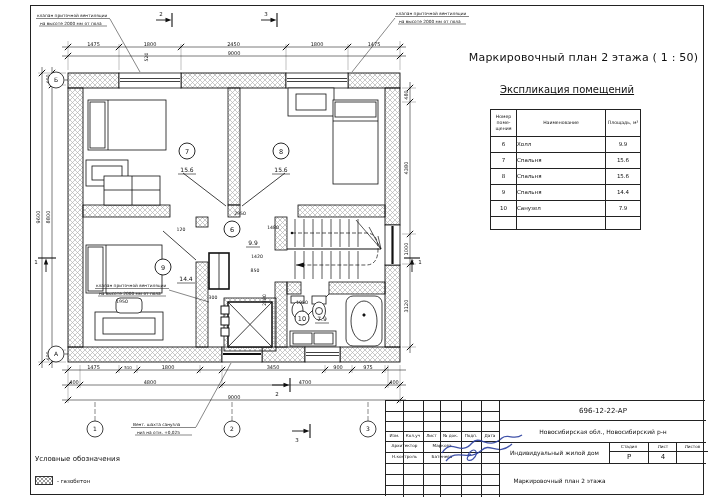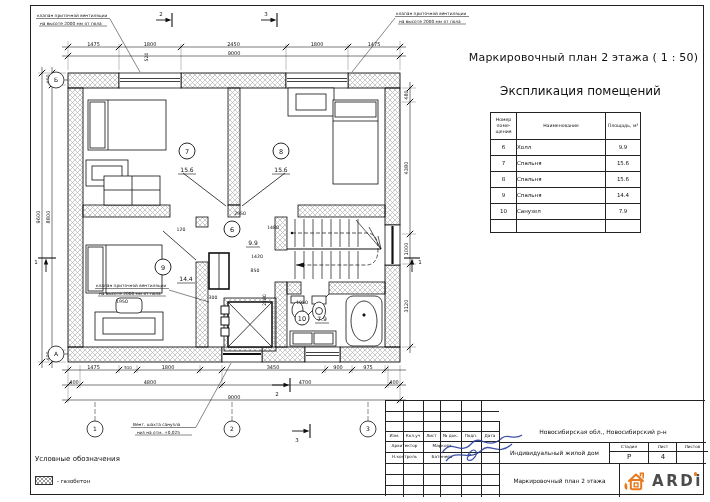--- a/index.html
+++ b/index.html
@@ -5,21 +5,21 @@
   html,body{margin:0;padding:0;}
   body{width:710px;height:502px;position:relative;background:#fff;overflow:hidden;
        font-family:"DejaVu Sans","Liberation Sans",sans-serif;color:#111;}
   .frame{position:absolute;left:30px;top:5px;width:674px;height:490px;
          border:1.4px solid #222;box-sizing:border-box;}
   .plan-svg{position:absolute;left:0;top:0;}
   .sheet-title{position:absolute;left:466px;top:51px;width:235px;font-size:11px;
                letter-spacing:.2px;white-space:nowrap;text-align:center;}
   
   .sched{position:absolute;left:490px;top:84px;}
-  .sched .t{font-size:12px;margin:0 0 14px 10px;}
+  .sched .t{font-size:10px;margin:0 0 14px 10px;text-decoration:underline;}
   table.sch{border-collapse:collapse;}
   table.sch td,table.sch th{border:0.9px solid #222;padding:0;font-weight:normal;
       font-size:5.5px;line-height:1.25;vertical-align:middle;}
   th.c1,td.c1{width:25px;text-align:center;}
   th.c2,td.c2{width:88px;text-align:left;}
   td.c2{padding-left:4px;}
   th.c3,td.c3{width:34px;text-align:center;}
   tr.hdr th{height:26px;font-size:4.6px;}
   tr.row td{height:15px;}
   tr.emp td{height:12px;}
@@ -463,37 +463,25 @@
     <div class="tcell" style="left:0;top:40px;width:37px;height:11px">Архитектор</div>
     <div class="tcell" style="left:37px;top:40px;width:38px;height:11px">Маркова</div>
     <div class="tcell" style="left:0;top:51px;width:37px;height:11px">Н.контроль</div>
     <div class="tcell" style="left:37px;top:51px;width:38px;height:11px">Батенева</div>
     <svg class="sig-svg" width="88" height="40">
       <path d="M4,26 C14,10 22,30 34,16 C42,7 50,24 64,11 C70,6 76,14 84,8" fill="none" stroke="#2b3f9e" stroke-width="1.3" opacity="0.9"></path>
       <path d="M8,34 C20,20 30,36 44,23 C52,15 60,30 74,17" fill="none" stroke="#2b3f9e" stroke-width="1.3" opacity="0.9"></path>
       <path d="M30,28 c5,-10 13,-3 5,4 c-5,4 -9,-1 -2,-5" fill="none" stroke="#2b3f9e" stroke-width="1.2" opacity="0.9"></path>
     </svg>
   </div>
+  <div class="abs rt bb cen" style="left:113px;top:0;width:207px;height:20px;font-size:7px">696-12-22-АР</div>
   <div class="abs rt bb cen" style="left:113px;top:20px;width:207px;height:22px;font-size:6px">Новосибирская обл., Новосибирский р-н</div>
   <div class="abs rt bb cen" style="left:113px;top:42px;width:110px;height:21px;font-size:5.8px">Индивидуальный жилой дом</div>
   <div class="abs rt bb" style="left:223px;top:42px;width:97px;height:21px">
     <div class="tcell bb" style="left:0;top:0;width:38px;height:8px">Стадия</div>
     <div class="tcell bb rt" style="left:38px;top:0;width:28px;height:8px">Лист</div>
     <div class="tcell bb rt" style="left:66px;top:0;width:31px;height:8px">Листов</div>
     <div class="tcell" style="left:0;top:8px;width:38px;height:13px;font-size:7px">Р</div>
     <div class="tcell rt" style="left:38px;top:8px;width:28px;height:13px;font-size:7px">4</div>
     <div class="tcell rt" style="left:66px;top:8px;width:31px;height:13px"></div>
   </div>
   <div class="abs rt cen" style="left:113px;top:63px;width:120px;height:33px;font-size:5.8px">Маркировочный план 2 этажа</div>
-  <div class="abs rt" style="left:233px;top:63px;width:87px;height:33px">
-    <div class="ardi">
-      <svg width="24" height="24" viewBox="0 0 24 24">
-        <path d="M2.5,13.5 C0.8,16.5 1.2,19.8 3.6,21 C5.2,19 4.6,15.8 2.5,13.5 z" fill="#e8791d" stroke="none"></path>
-        <path d="M6,12 L13,5.5 L20,12" fill="none" stroke="#e8791d" stroke-width="2" stroke-linecap="round" stroke-linejoin="round"></path>
-        <path d="M17.5,7.5 L17.5,4.2 L20.2,4.2 L20.2,9.5" fill="none" stroke="#e8791d" stroke-width="1.6"></path>
-        <rect x="7.8" y="11" width="10.4" height="9.2" rx="1.6" fill="none" stroke="#e8791d" stroke-width="2"></rect>
-        <rect x="11.2" y="14" width="3.8" height="3.8" fill="none" stroke="#e8791d" stroke-width="1.4"></rect>
-      </svg>
-      <span class="ardi-text">ARDi</span>
-      <span class="ardi-dot"></span>
-    </div>
-  </div>
 </div>
 
 </body></html>

